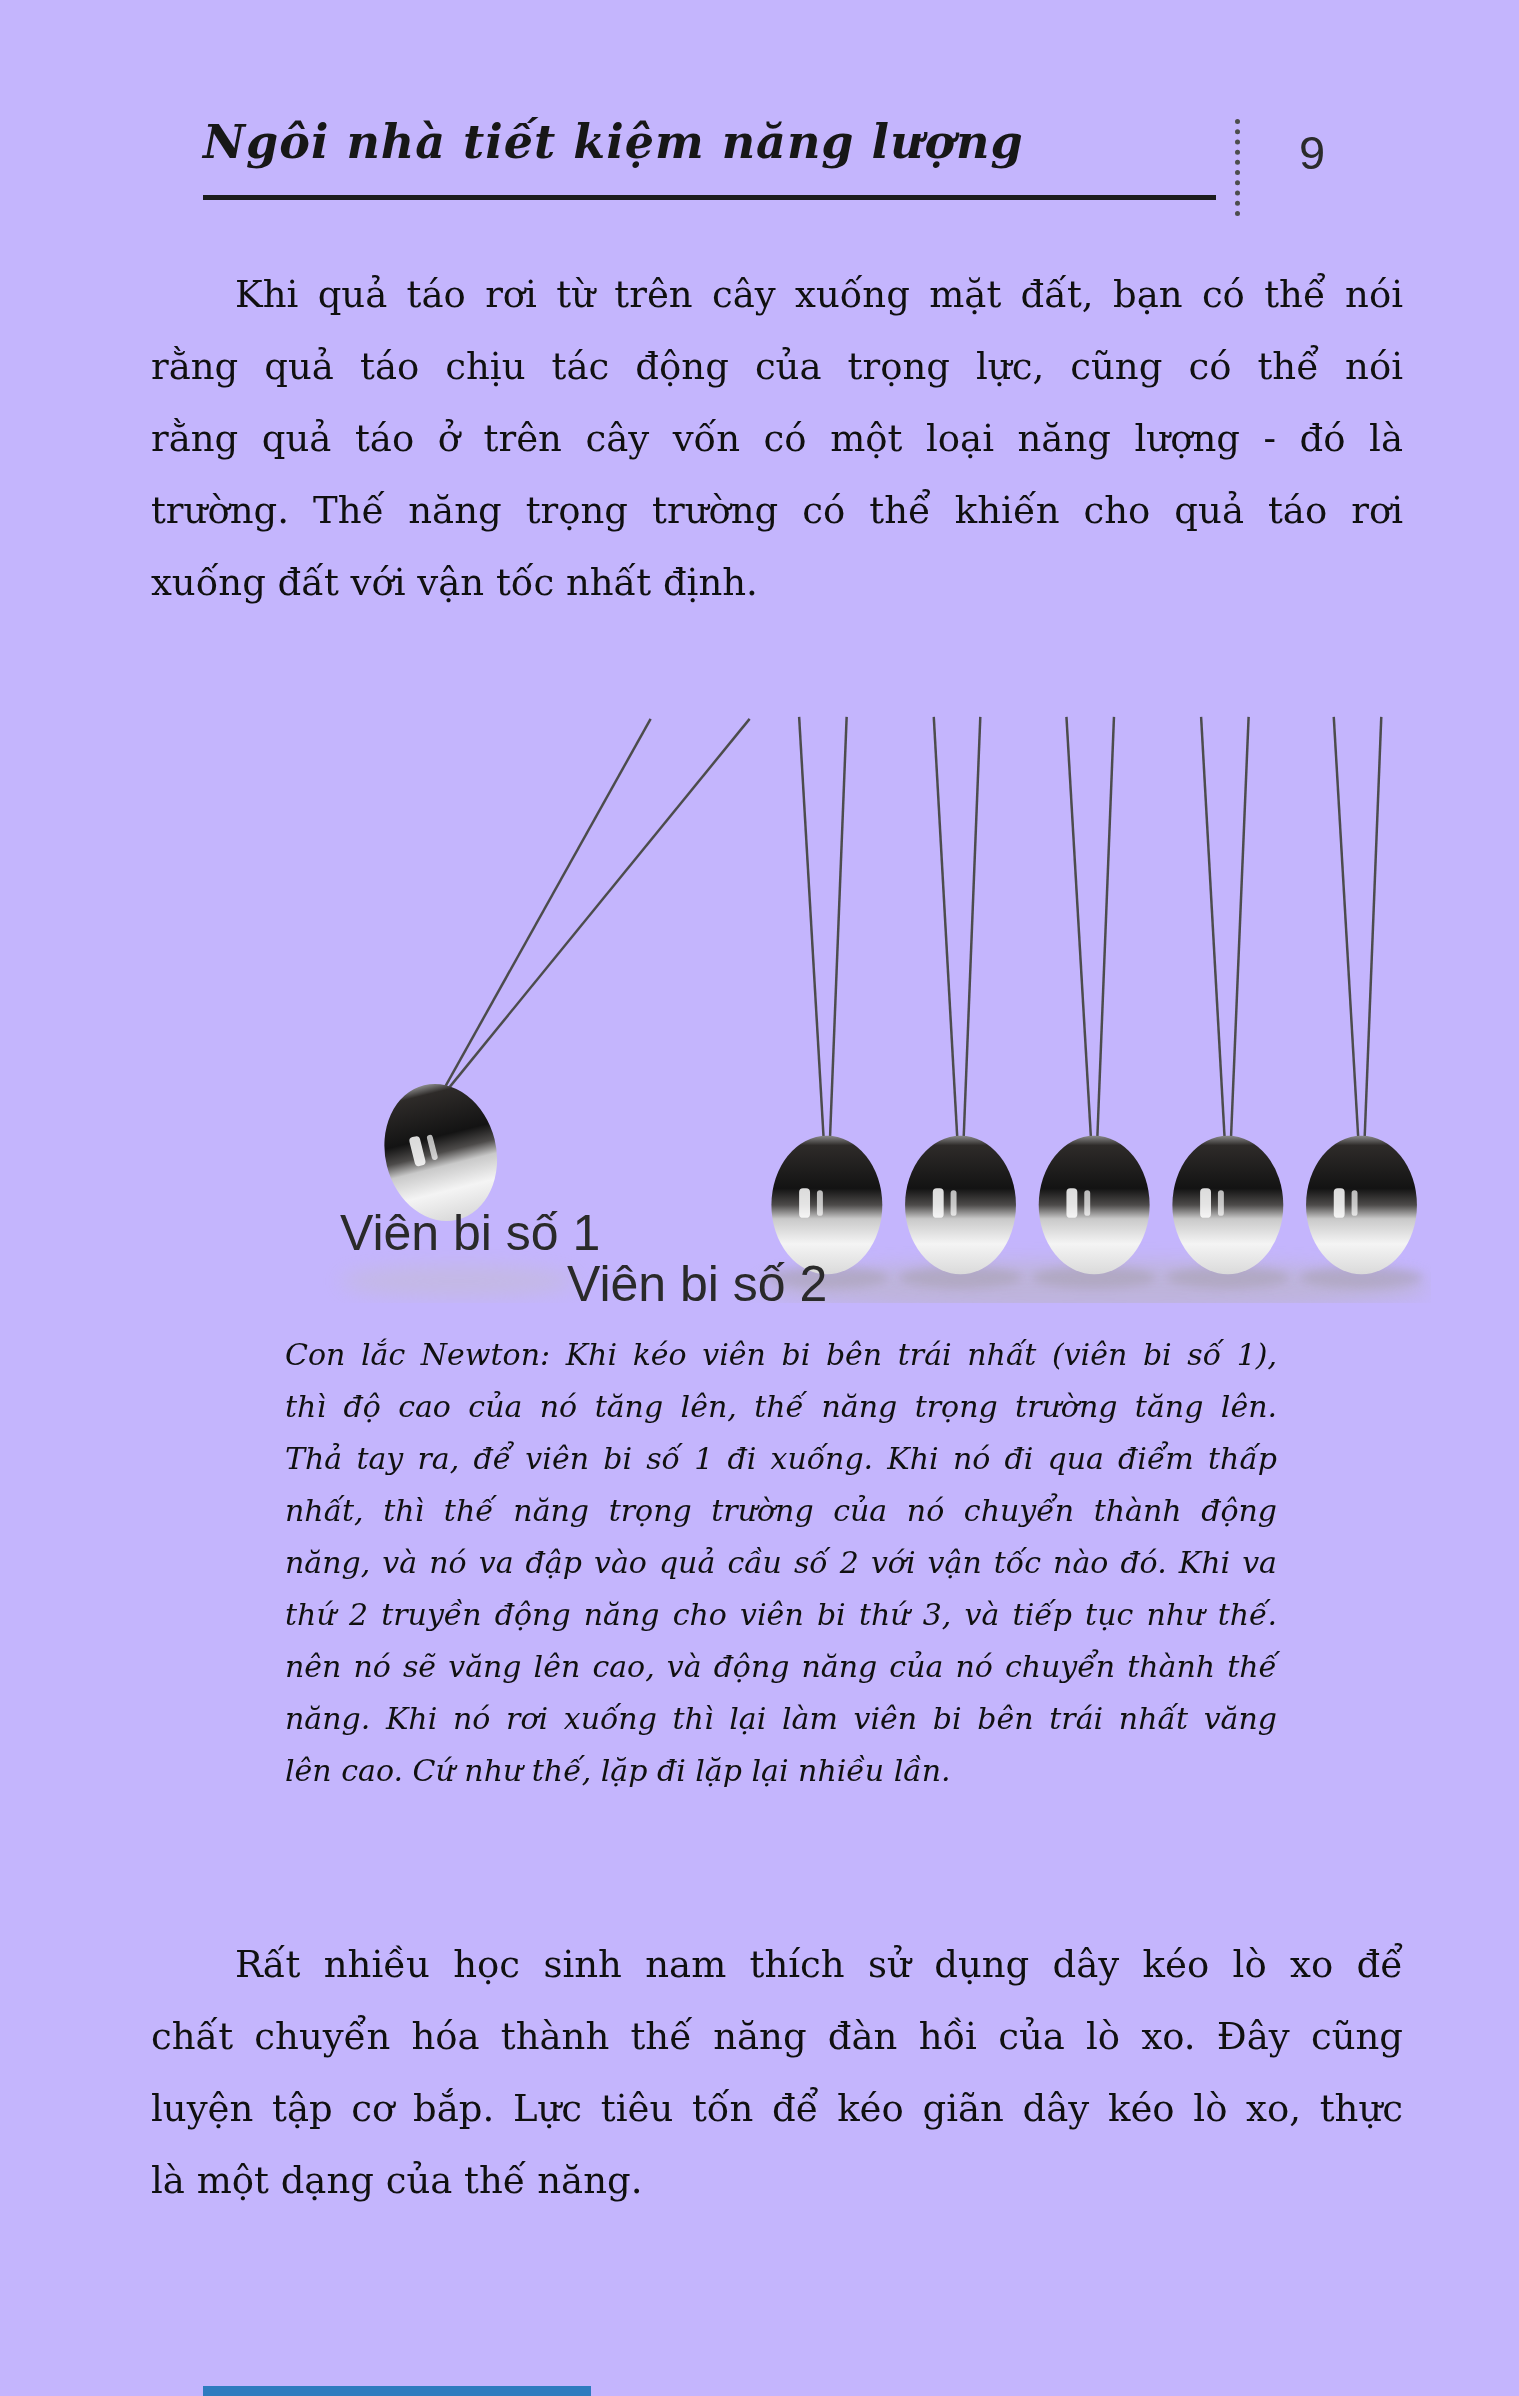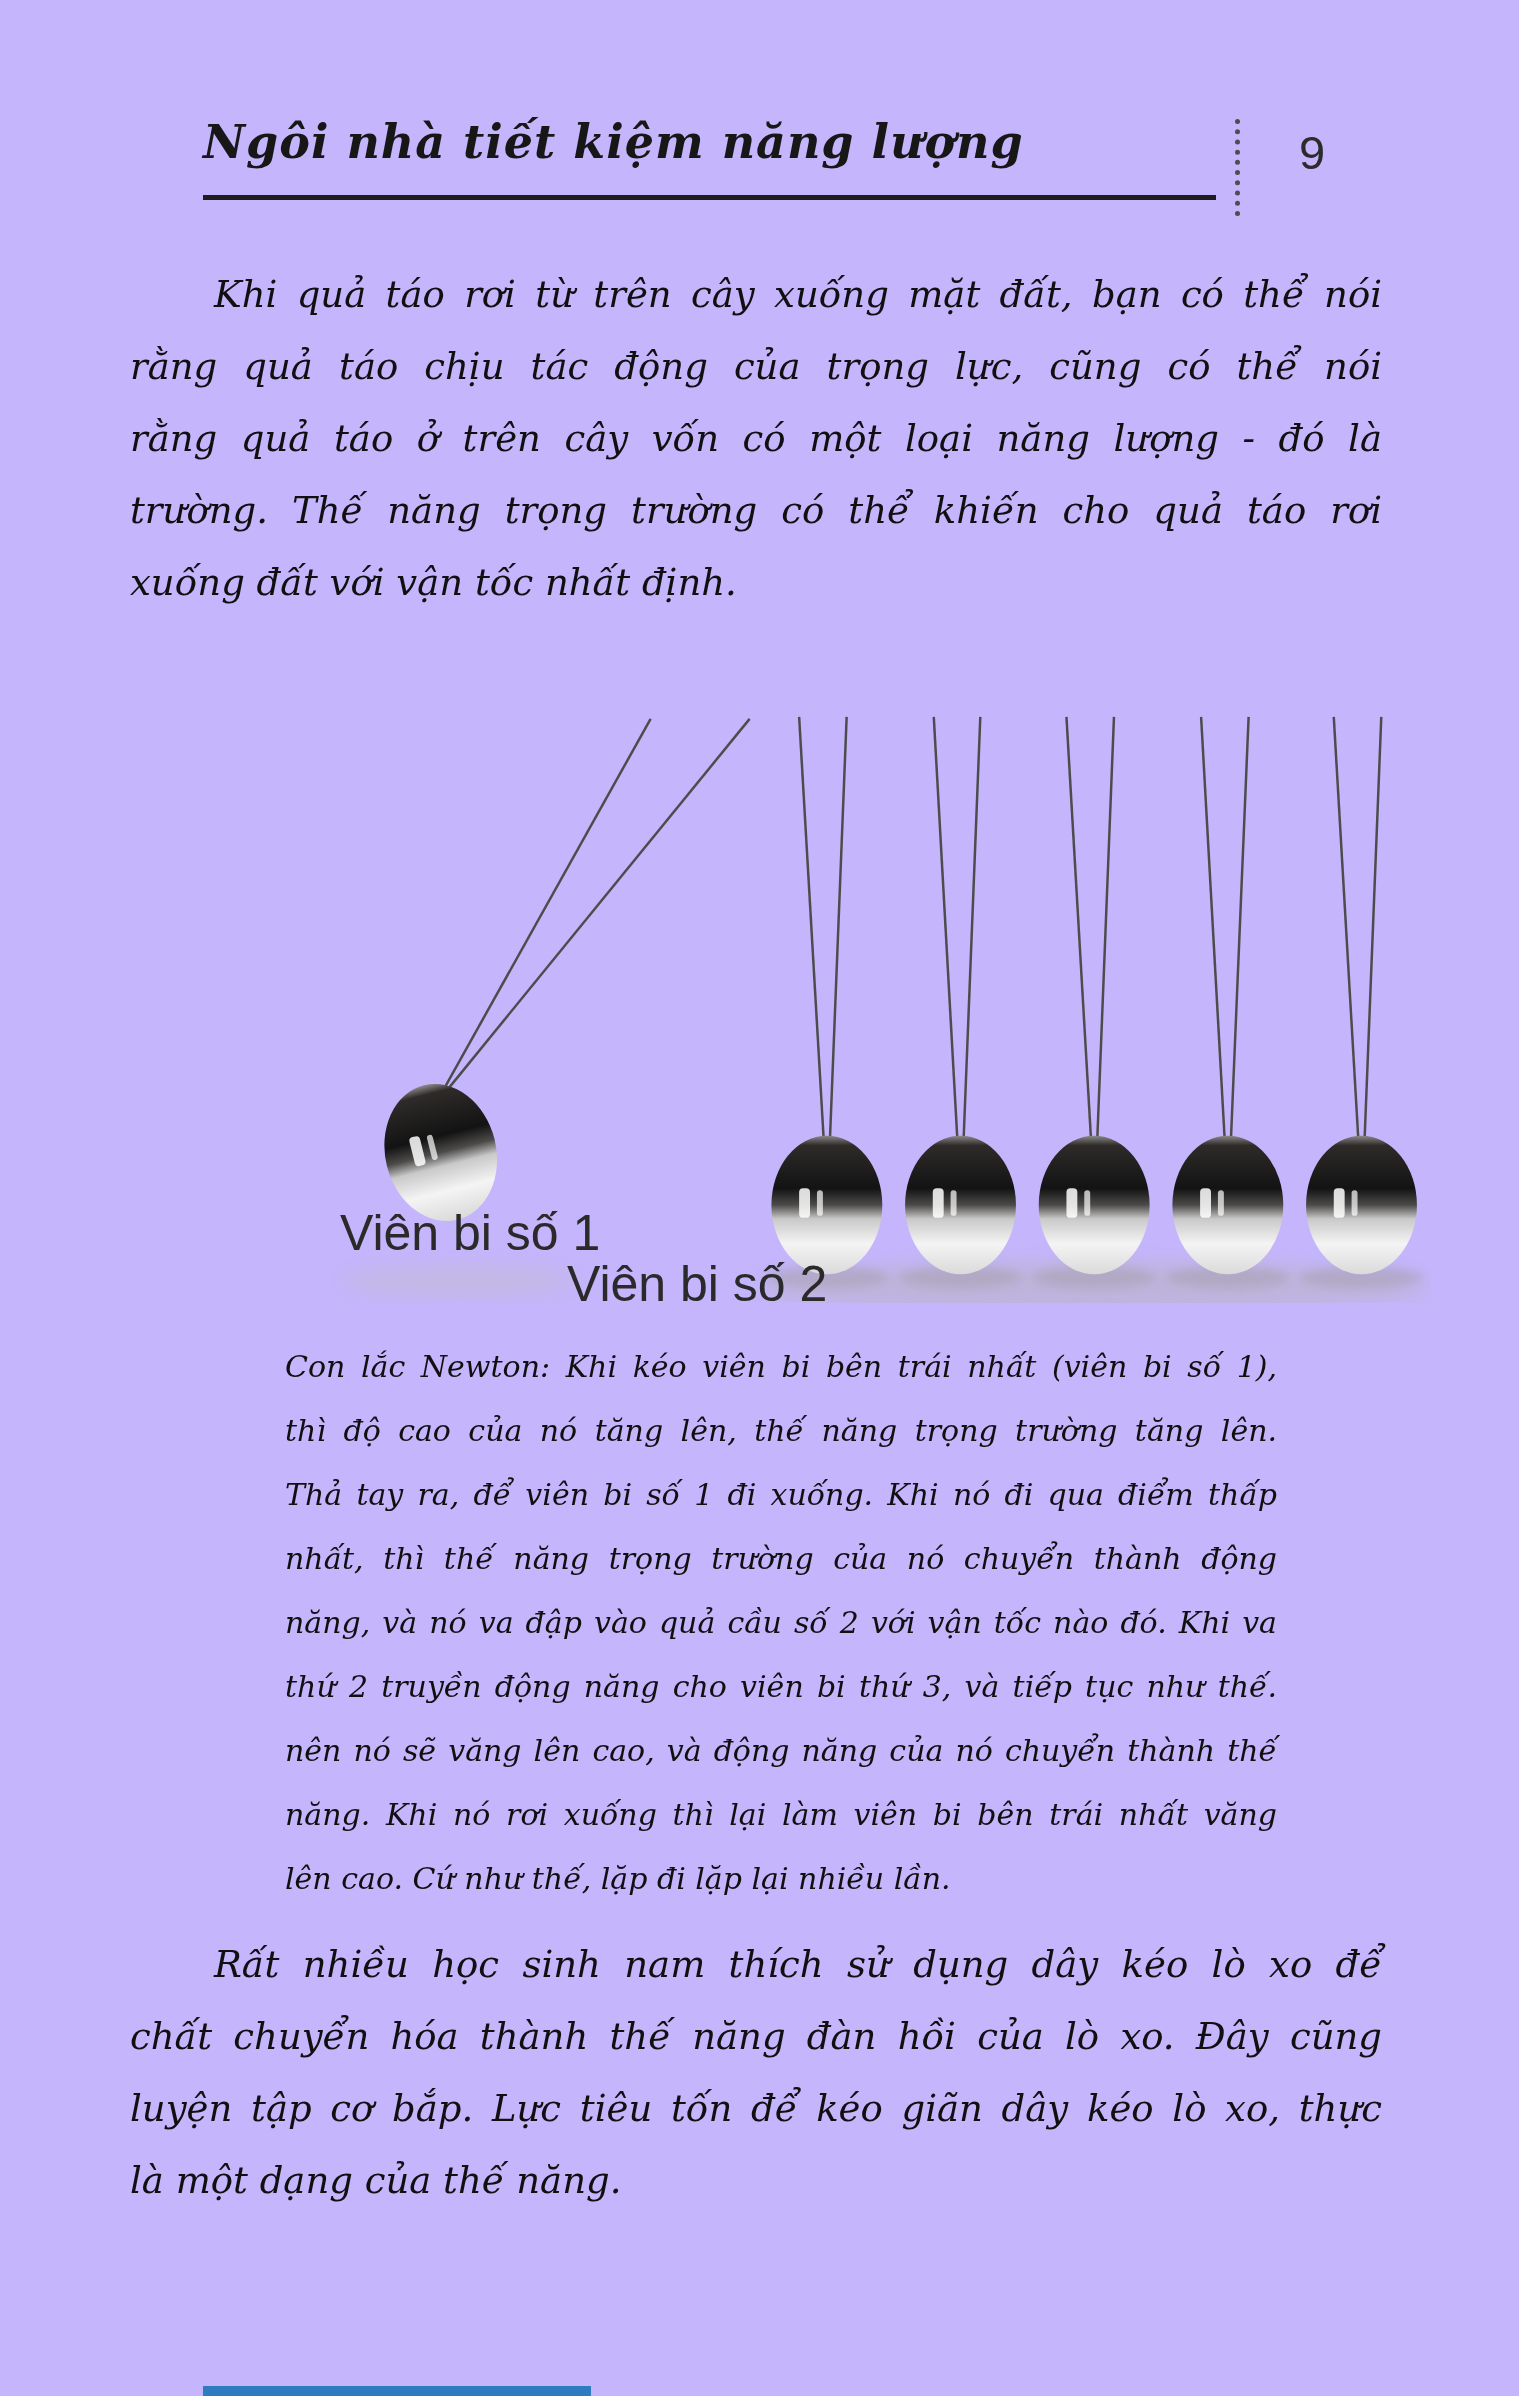--- a/index.html
+++ b/index.html
@@ -28,22 +28,22 @@
     height:97px;width:0;
     border-left:5px dotted #4d4d4d;
   }
   .page-number{
     position:absolute;left:1299px;top:125px;
     font-family:"Liberation Sans", sans-serif;
     font-size:47px;color:#2b2b2b;
   }
   
   .body-par{
-    position:absolute;left:130px;width:1252px;
-    font-size:37px;line-height:72px;color:#101010;font-style:italic;
+    position:absolute;left:151px;width:1252px;
+    font-size:37px;line-height:72px;color:#101010;
   }
   .body-par .ln{
     text-align:justify;text-align-last:justify;
     white-space:normal;height:72px;overflow:visible;
   }
   .body-par .ln.first{padding-left:84px;}
   .body-par .ln.last{text-align-last:left;}
   .par-intro{top:259px;}
   .par-closing{top:1929px;}
   
@@ -54,21 +54,21 @@
     font-family:Liberation Sans, sans-serif;
     font-size:50px;color:#2a2a2a;white-space:nowrap;z-index:3;margin-top:8px;
   }
   .fig-label-1{left:340px;top:1196px;}
   .fig-label-2{left:567px;top:1247px;}
   
   .caption{
     position:absolute;left:285px;top:1329px;width:992px;
     font-style:italic;font-size:30px;line-height:52px;color:#101010;
   }
-  .caption .ln{text-align:justify;text-align-last:justify;height:52px;margin-top:12px;}
+  .caption .ln{text-align:justify;text-align-last:justify;height:52px;}
   .caption .ln.last{text-align-last:left;}
   
   .accent-bar{
     position:absolute;left:203px;top:2386px;
     width:388px;height:11px;background:#2e7bbf;
   }
 </style>
 </head>
 <body>
 

